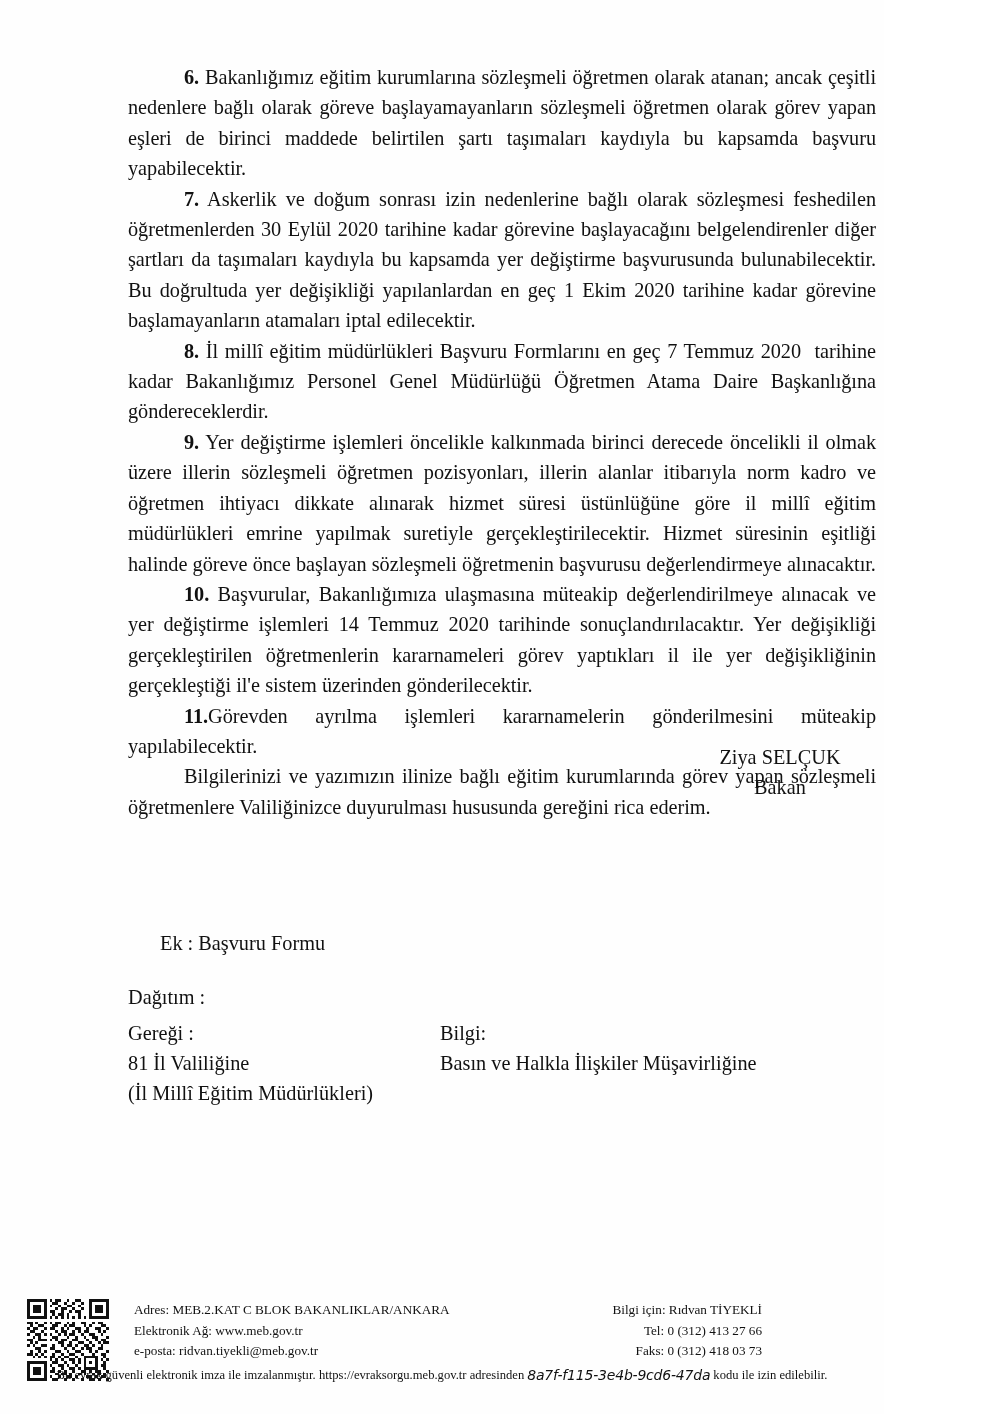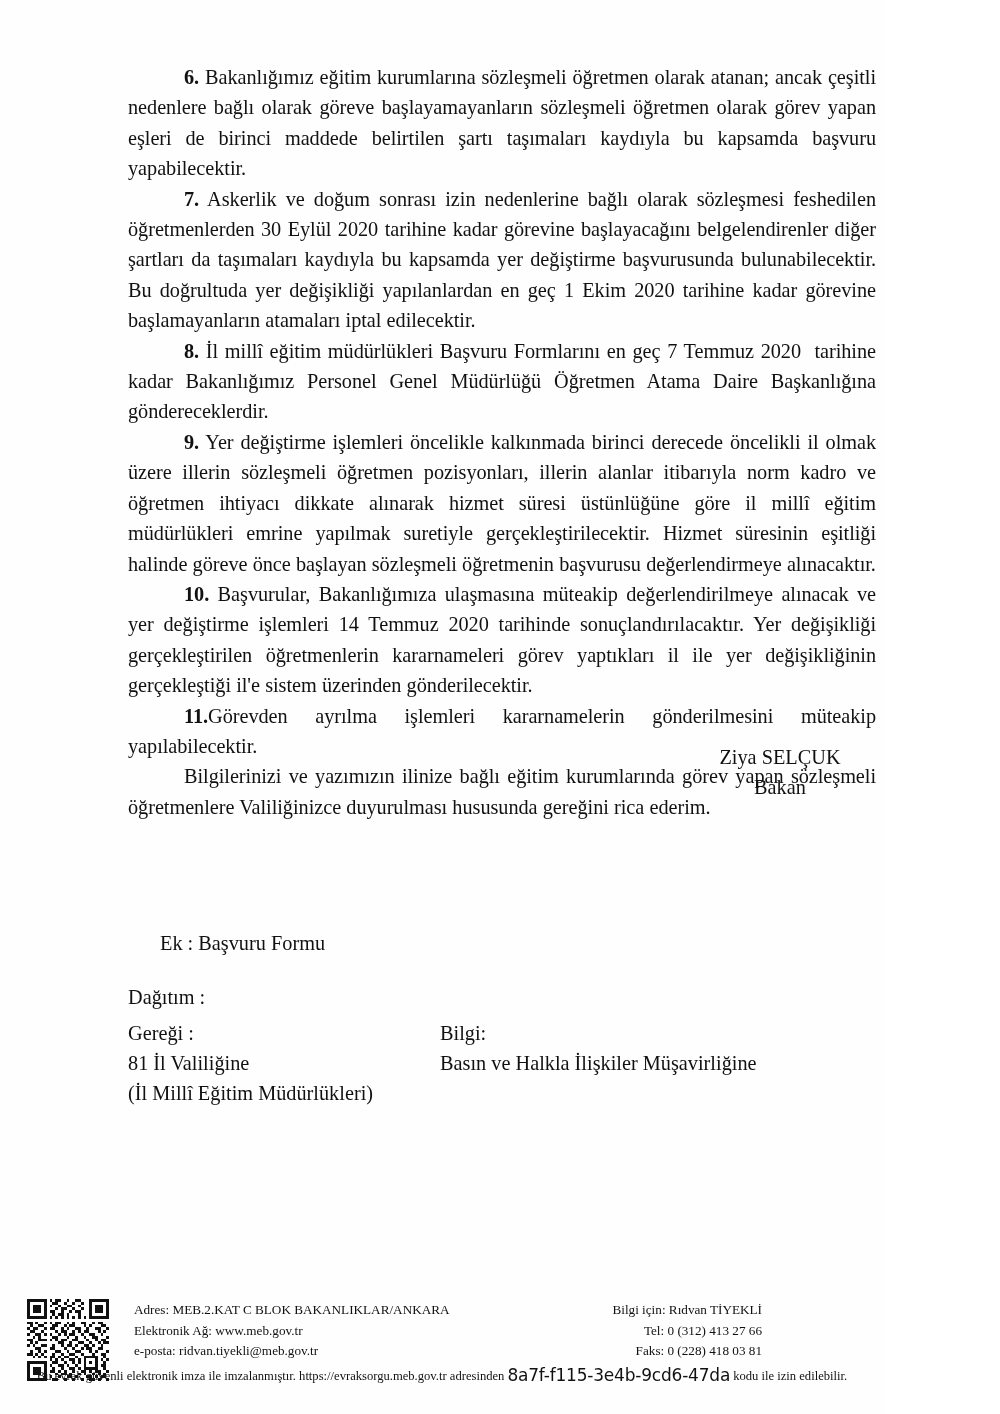--- a/index.html
+++ b/index.html
@@ -130,24 +130,25 @@
     left: 0;
     right: 0;
     top: 1367px;
     text-align: center;
     font-size: 12.6px;
     line-height: 17px;
     white-space: nowrap;
   }
   .verify .code {
     font-family: "DejaVu Sans", "Liberation Sans", sans-serif;
-    font-size: 17px;
+    font-size: 14px;
     letter-spacing: -0.2px;
     vertical-align: -1px;
     padding: 0 3px;
+    font-style: italic;
   }
 </style>
 </head>
 <body>
 
 <div class="page">
 
   <div class="body-block">
     <p class="para"><span class="num">6.</span><span> Bakanlığımız eğitim kurumlarına sözleşmeli öğretmen olarak atanan; ancak çeşitli nedenlere bağlı olarak göreve başlayamayanların sözleşmeli öğretmen olarak görev yapan eşleri de birinci maddede belirtilen şartı taşımaları kaydıyla bu kapsamda başvuru yapabilecektir.</span></p>
     <p class="para"><span class="num">7.</span><span> Askerlik ve doğum sonrası izin nedenlerine bağlı olarak sözleşmesi feshedilen öğretmenlerden 30 Eylül 2020 tarihine kadar görevine başlayacağını belgelendirenler diğer şartları da taşımaları kaydıyla bu kapsamda yer değiştirme başvurusunda bulunabilecektir. Bu doğrultuda yer değişikliği yapılanlardan en geç 1 Ekim 2020 tarihine kadar görevine başlamayanların atamaları iptal edilecektir.</span></p>
@@ -421,18 +422,18 @@
 
   <div class="footer-left">
     <span class="footer-line">Adres: MEB.2.KAT C BLOK BAKANLIKLAR/ANKARA</span>
     <span class="footer-line">Elektronik Ağ: www.meb.gov.tr</span>
     <span class="footer-line">e-posta: ridvan.tiyekli@meb.gov.tr</span>
   </div>
 
   <div class="footer-right">
     <span class="footer-line">Bilgi için:  Rıdvan TİYEKLİ</span>
     <span class="footer-line">Tel:  0 (312) 413 27 66</span>
-    <span class="footer-line">Faks:  0 (228) 418 03 81</span>
+    <span class="footer-line">Faks:  0 (312) 418 03 73</span>
   </div>
 
   <div class="verify"><span>Bu evrak güvenli elektronik imza ile imzalanmıştır. https://evraksorgu.meb.gov.tr adresinden</span><span class="code">8a7f-f115-3e4b-9cd6-47da</span><span>kodu ile izin edilebilir.</span></div>
 
 </div>
 
 </body></html>

